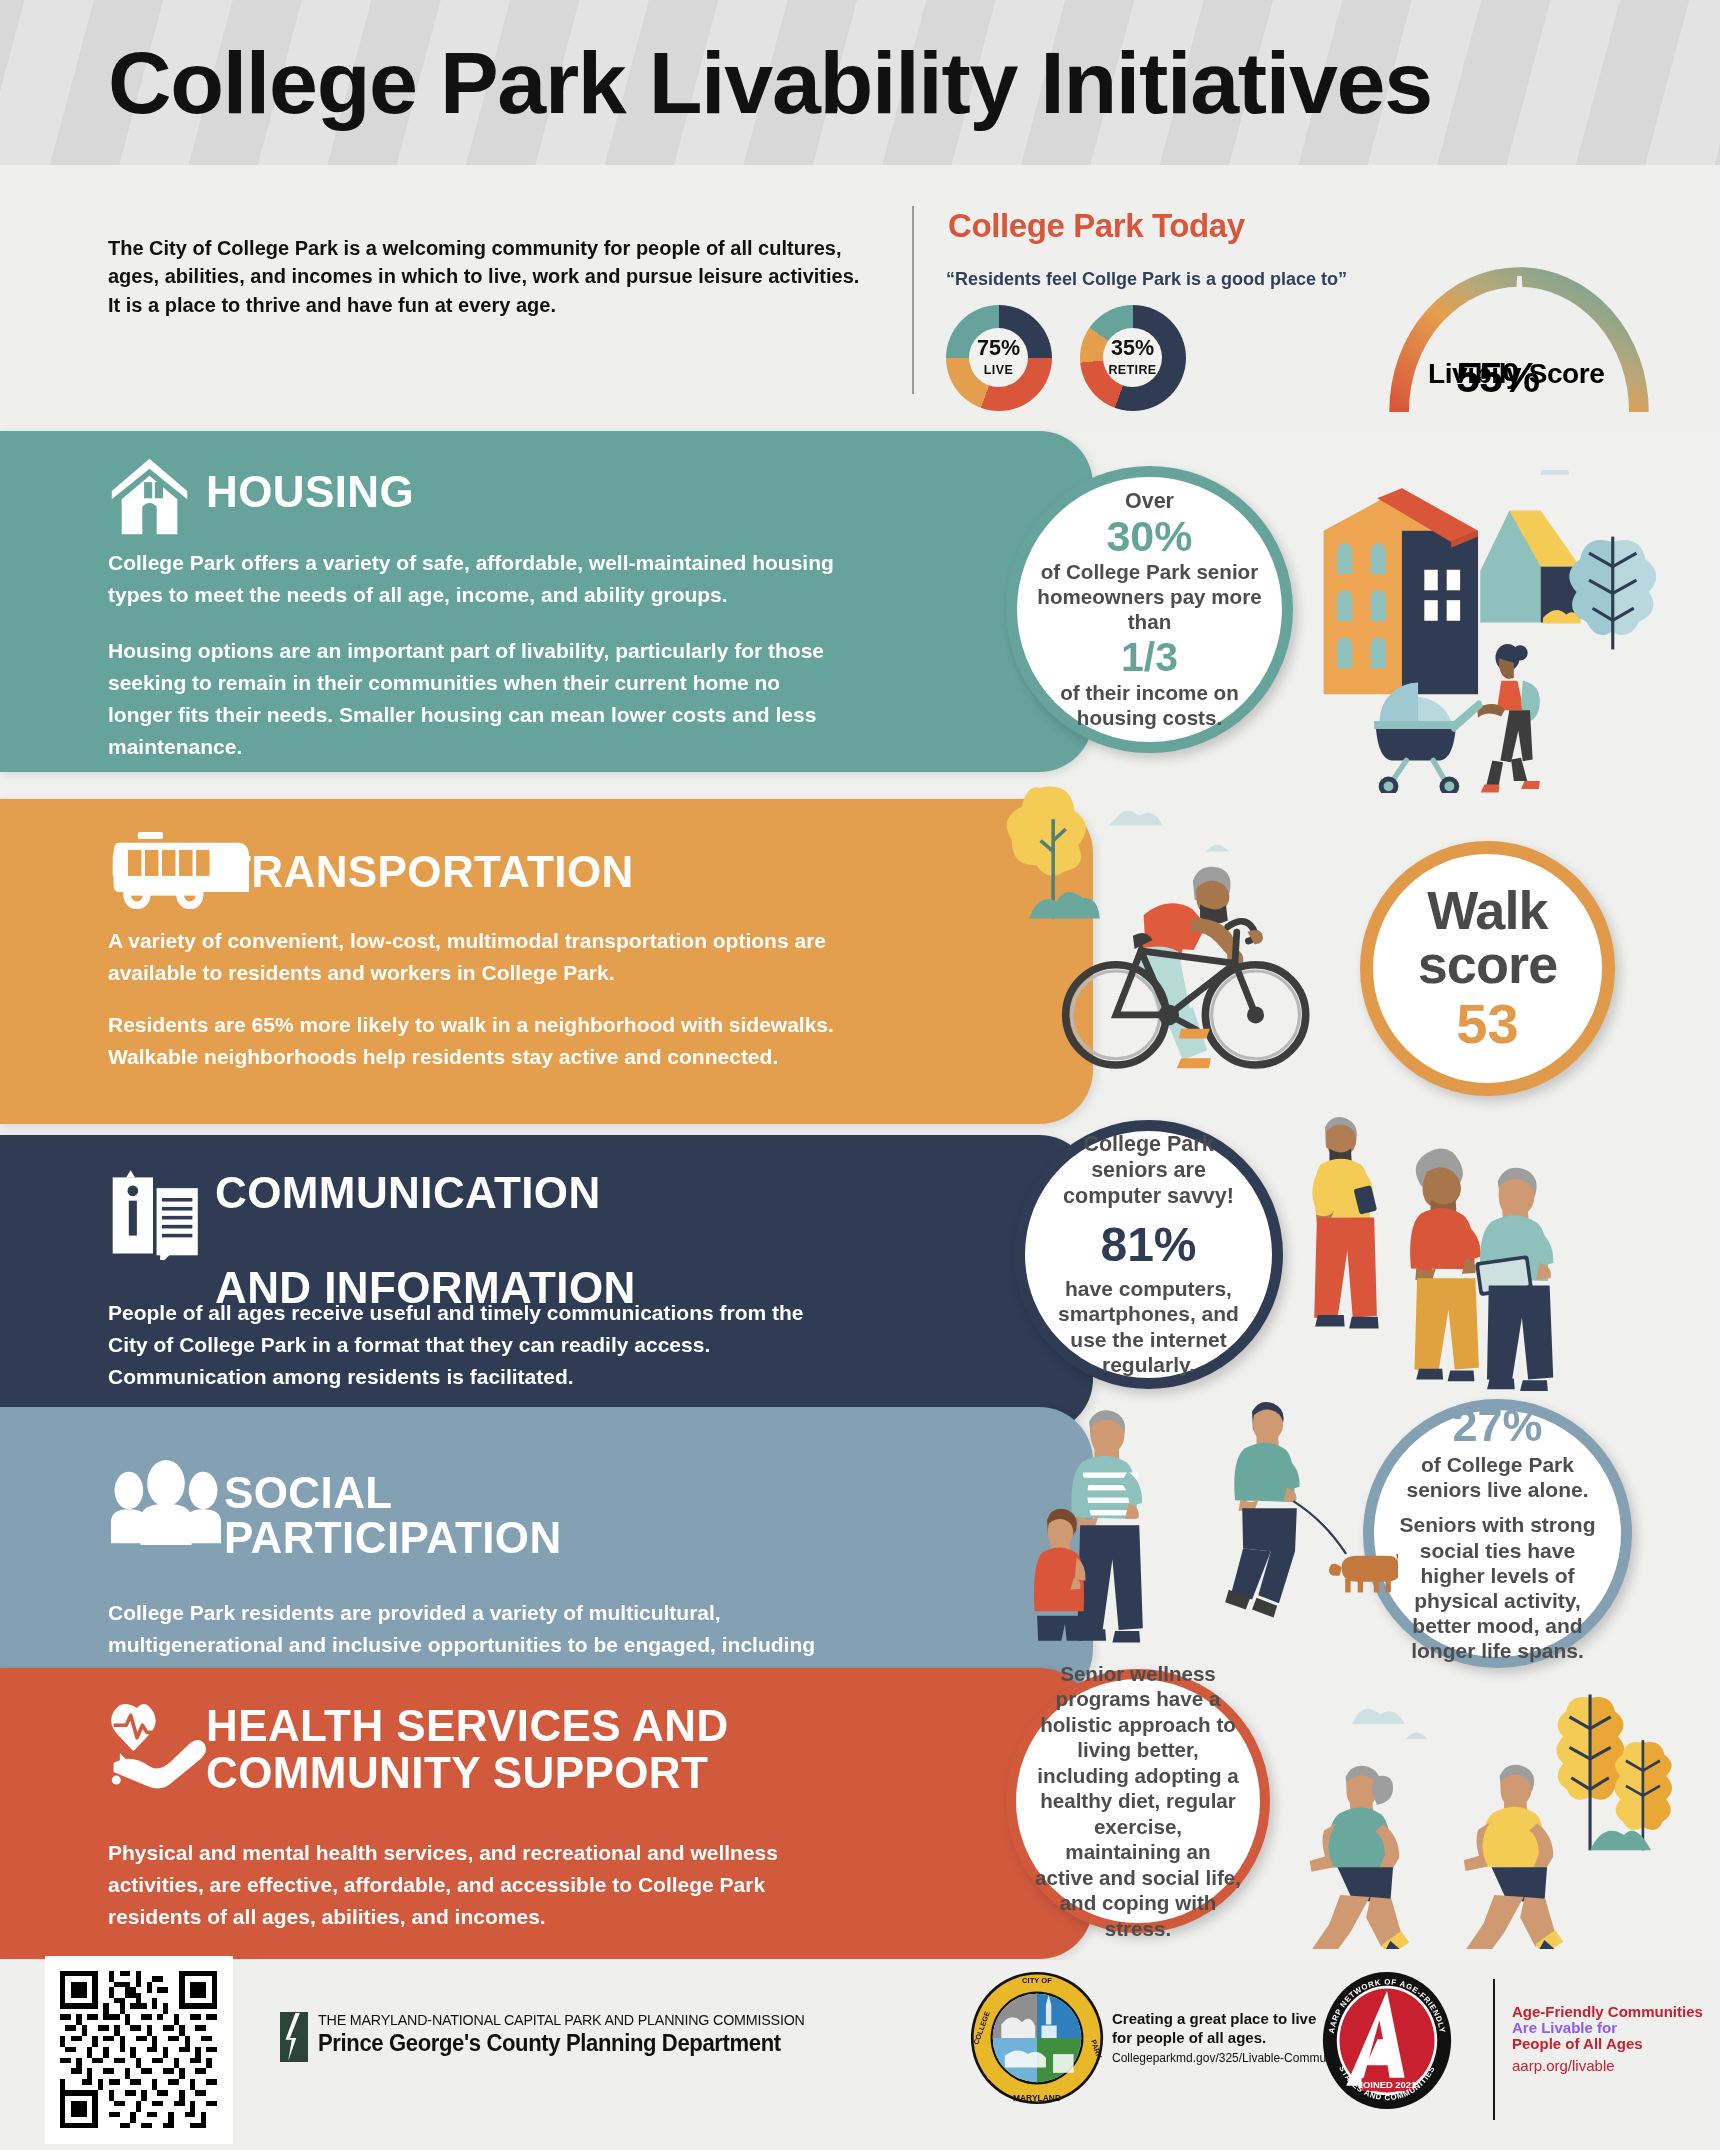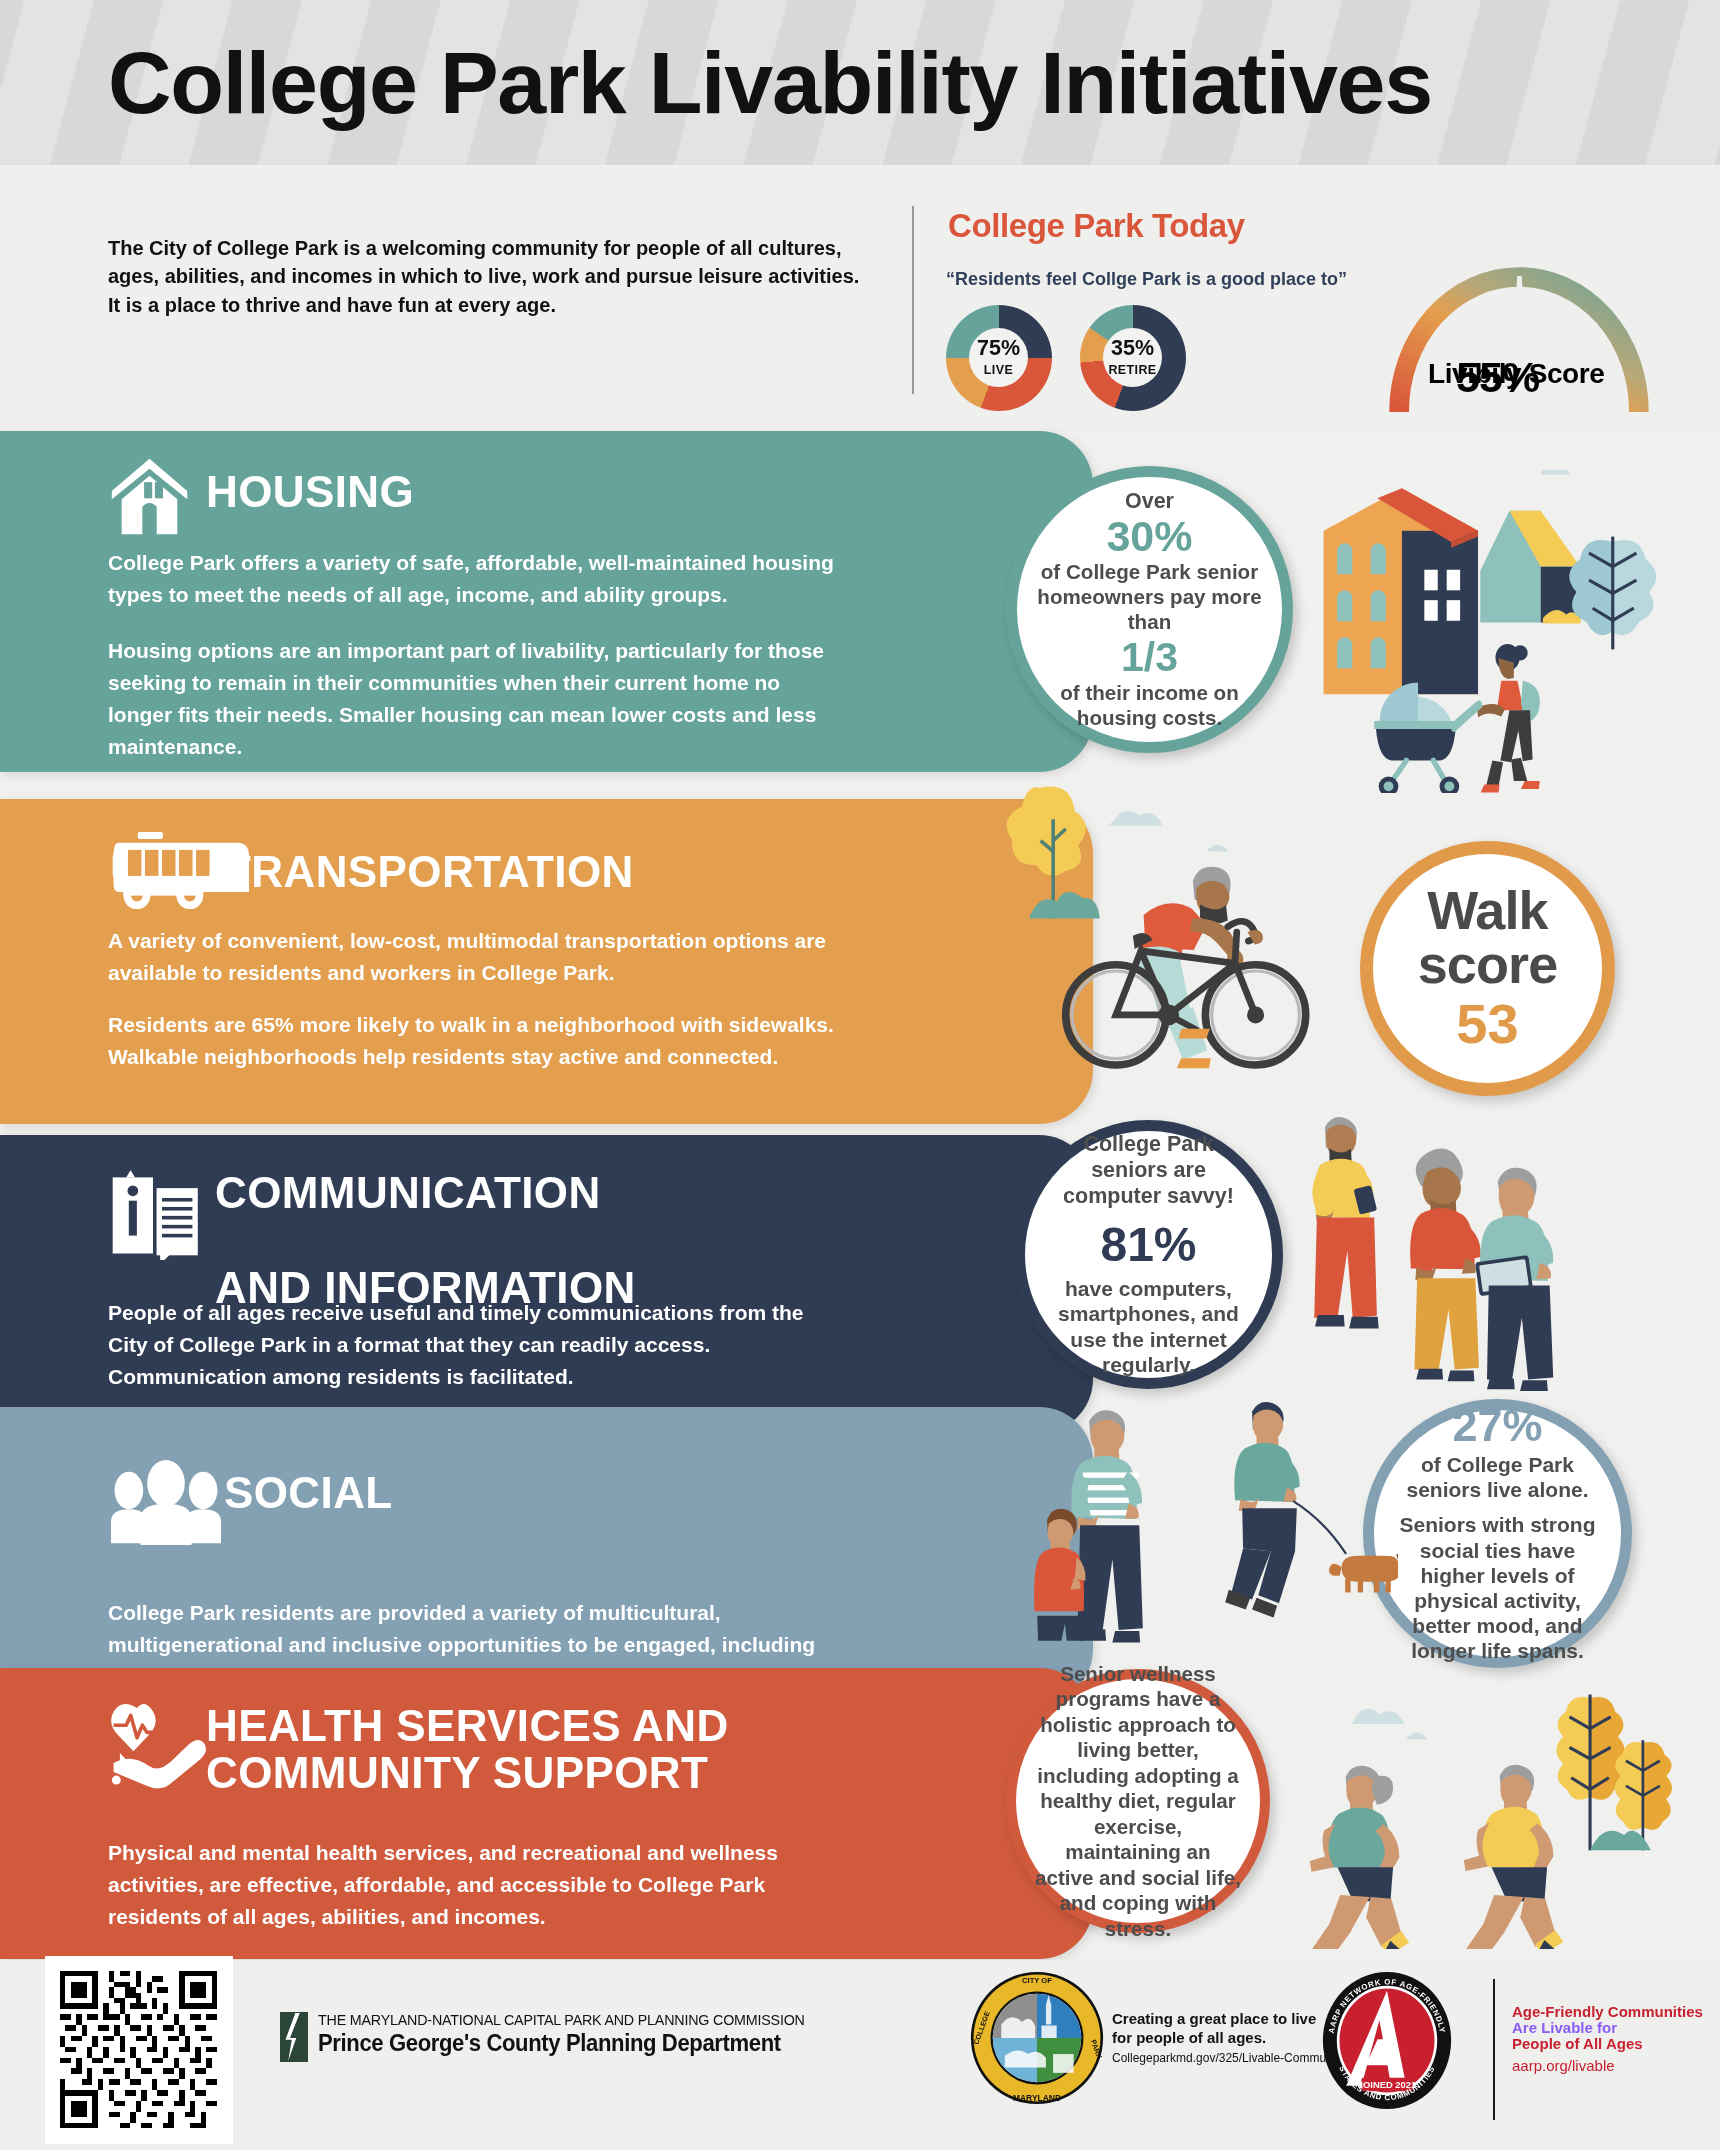--- a/index.html
+++ b/index.html
@@ -467,20 +467,21 @@
     <svg width="112" height="85" viewBox="0 0 250 190">
       <ellipse cx="42" cy="68" rx="32" ry="42" fill="#fff"></ellipse>
       <ellipse cx="208" cy="68" rx="32" ry="42" fill="#fff"></ellipse>
       <ellipse cx="125" cy="52" rx="42" ry="52" fill="#fff"></ellipse>
       <path d="M2 186 v-48 q0 -28 40 -28 q40 0 40 28 v48z" fill="#fff"></path>
       <path d="M168 186 v-48 q0 -28 40 -28 q40 0 40 28 v48z" fill="#fff"></path>
       <path d="M68 190 v-58 q0 -34 57 -34 q57 0 57 34 v58z" fill="#fff"></path>
     </svg>
   </span>
   <h2 style="left:224px; top:63px;">SOCIAL</h2>
+  <h2 style="left:224px; top:108px;">PARTICIPATION</h2>
   <p style="top:190px;">College Park residents are provided a variety of multicultural, multigenerational and inclusive opportunities to be engaged, including social, educational, and volunteer activities.</p>
 </div>
 
 <div class="stat" style="left:1363px; top:1399px; width:269px; height:269px; border:11.6px solid #84a0b3;">
   <div class="inner">
     <span class="big" style="font-size:45px;color:#84a0b3;margin-bottom:3.6px;">27%</span>
     <span class="l" style="font-size:21px;line-height:1.2;">of College Park seniors live alone.</span>
     <span class="l" style="font-size:21px;line-height:1.2;margin-top:10px;">Seniors with strong social ties have higher levels of physical activity, better mood, and longer life spans.</span>
   </div>
 </div>

